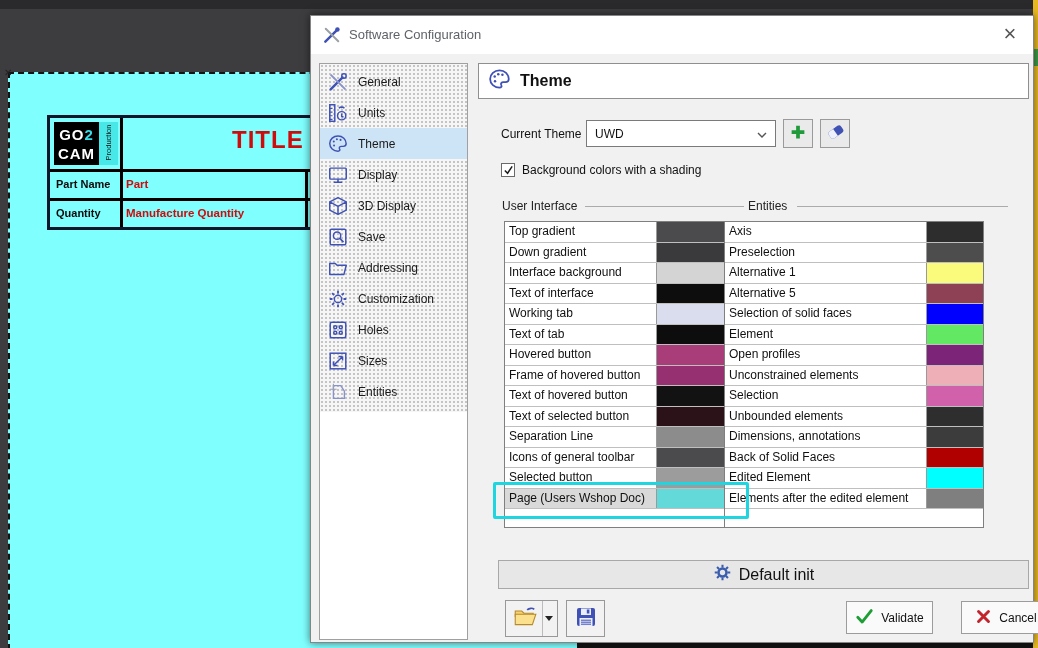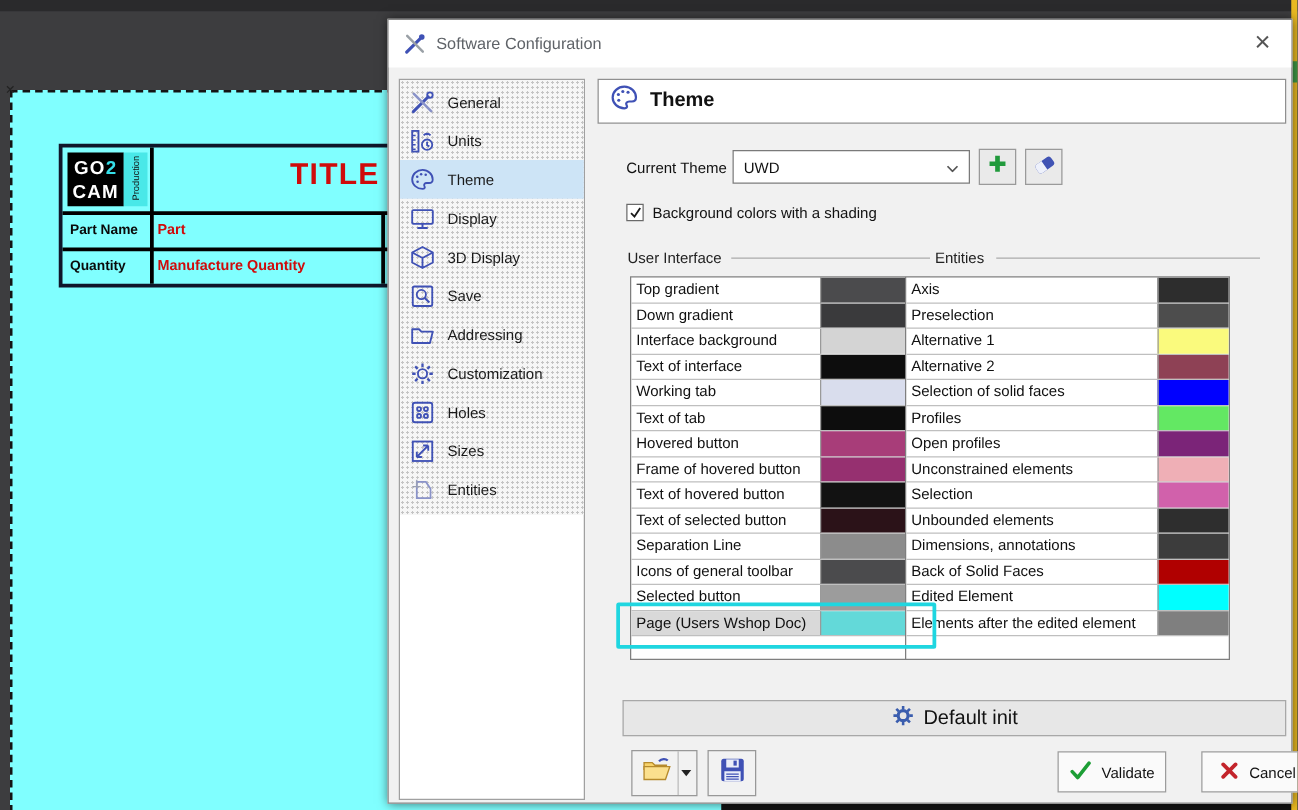--- a/index.html
+++ b/index.html
@@ -407,31 +407,31 @@
     <span class="clabel">Preselection</span>
     <span class="cswatch" style="background: rgb(77, 77, 77);"></span>
   </div>
 
   <div class="crow">
     <span class="clabel">Alternative 1</span>
     <span class="cswatch" style="background: rgb(250, 250, 125);"></span>
   </div>
 
   <div class="crow">
-    <span class="clabel">Alternative 2</span>
+    <span class="clabel">Alternative 5</span>
     <span class="cswatch" style="background: rgb(142, 65, 85);"></span>
   </div>
 
   <div class="crow">
     <span class="clabel">Selection of solid faces</span>
     <span class="cswatch" style="background: rgb(0, 0, 255);"></span>
   </div>
 
   <div class="crow">
-    <span class="clabel">Profiles</span>
+    <span class="clabel">Element</span>
     <span class="cswatch" style="background: rgb(99, 232, 99);"></span>
   </div>
 
   <div class="crow">
     <span class="clabel">Open profiles</span>
     <span class="cswatch" style="background: rgb(123, 36, 120);"></span>
   </div>
 
   <div class="crow">
     <span class="clabel">Unconstrained elements</span>

